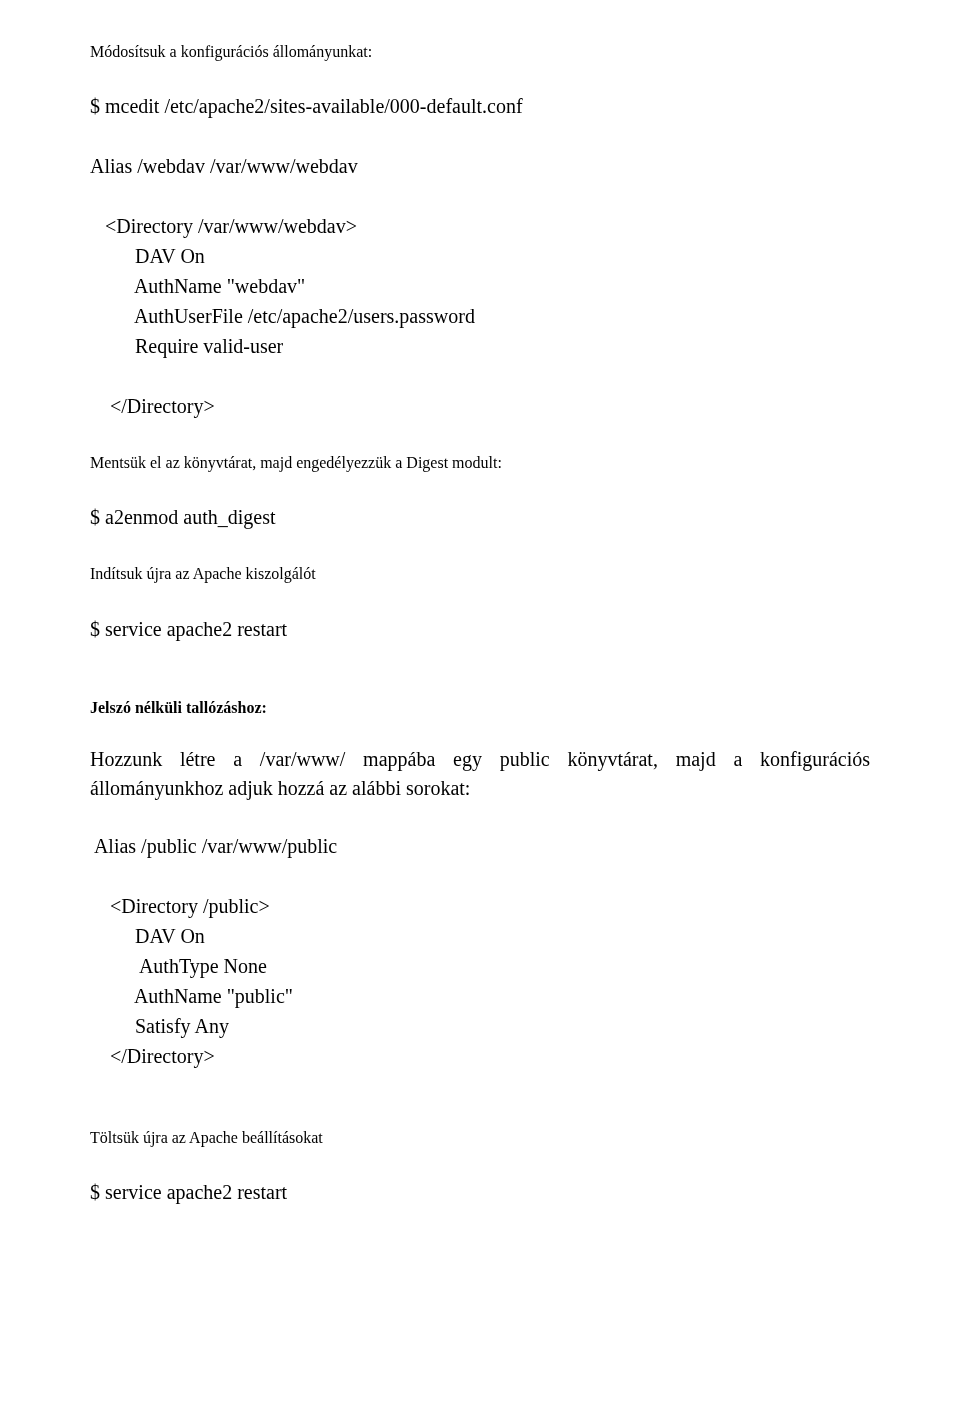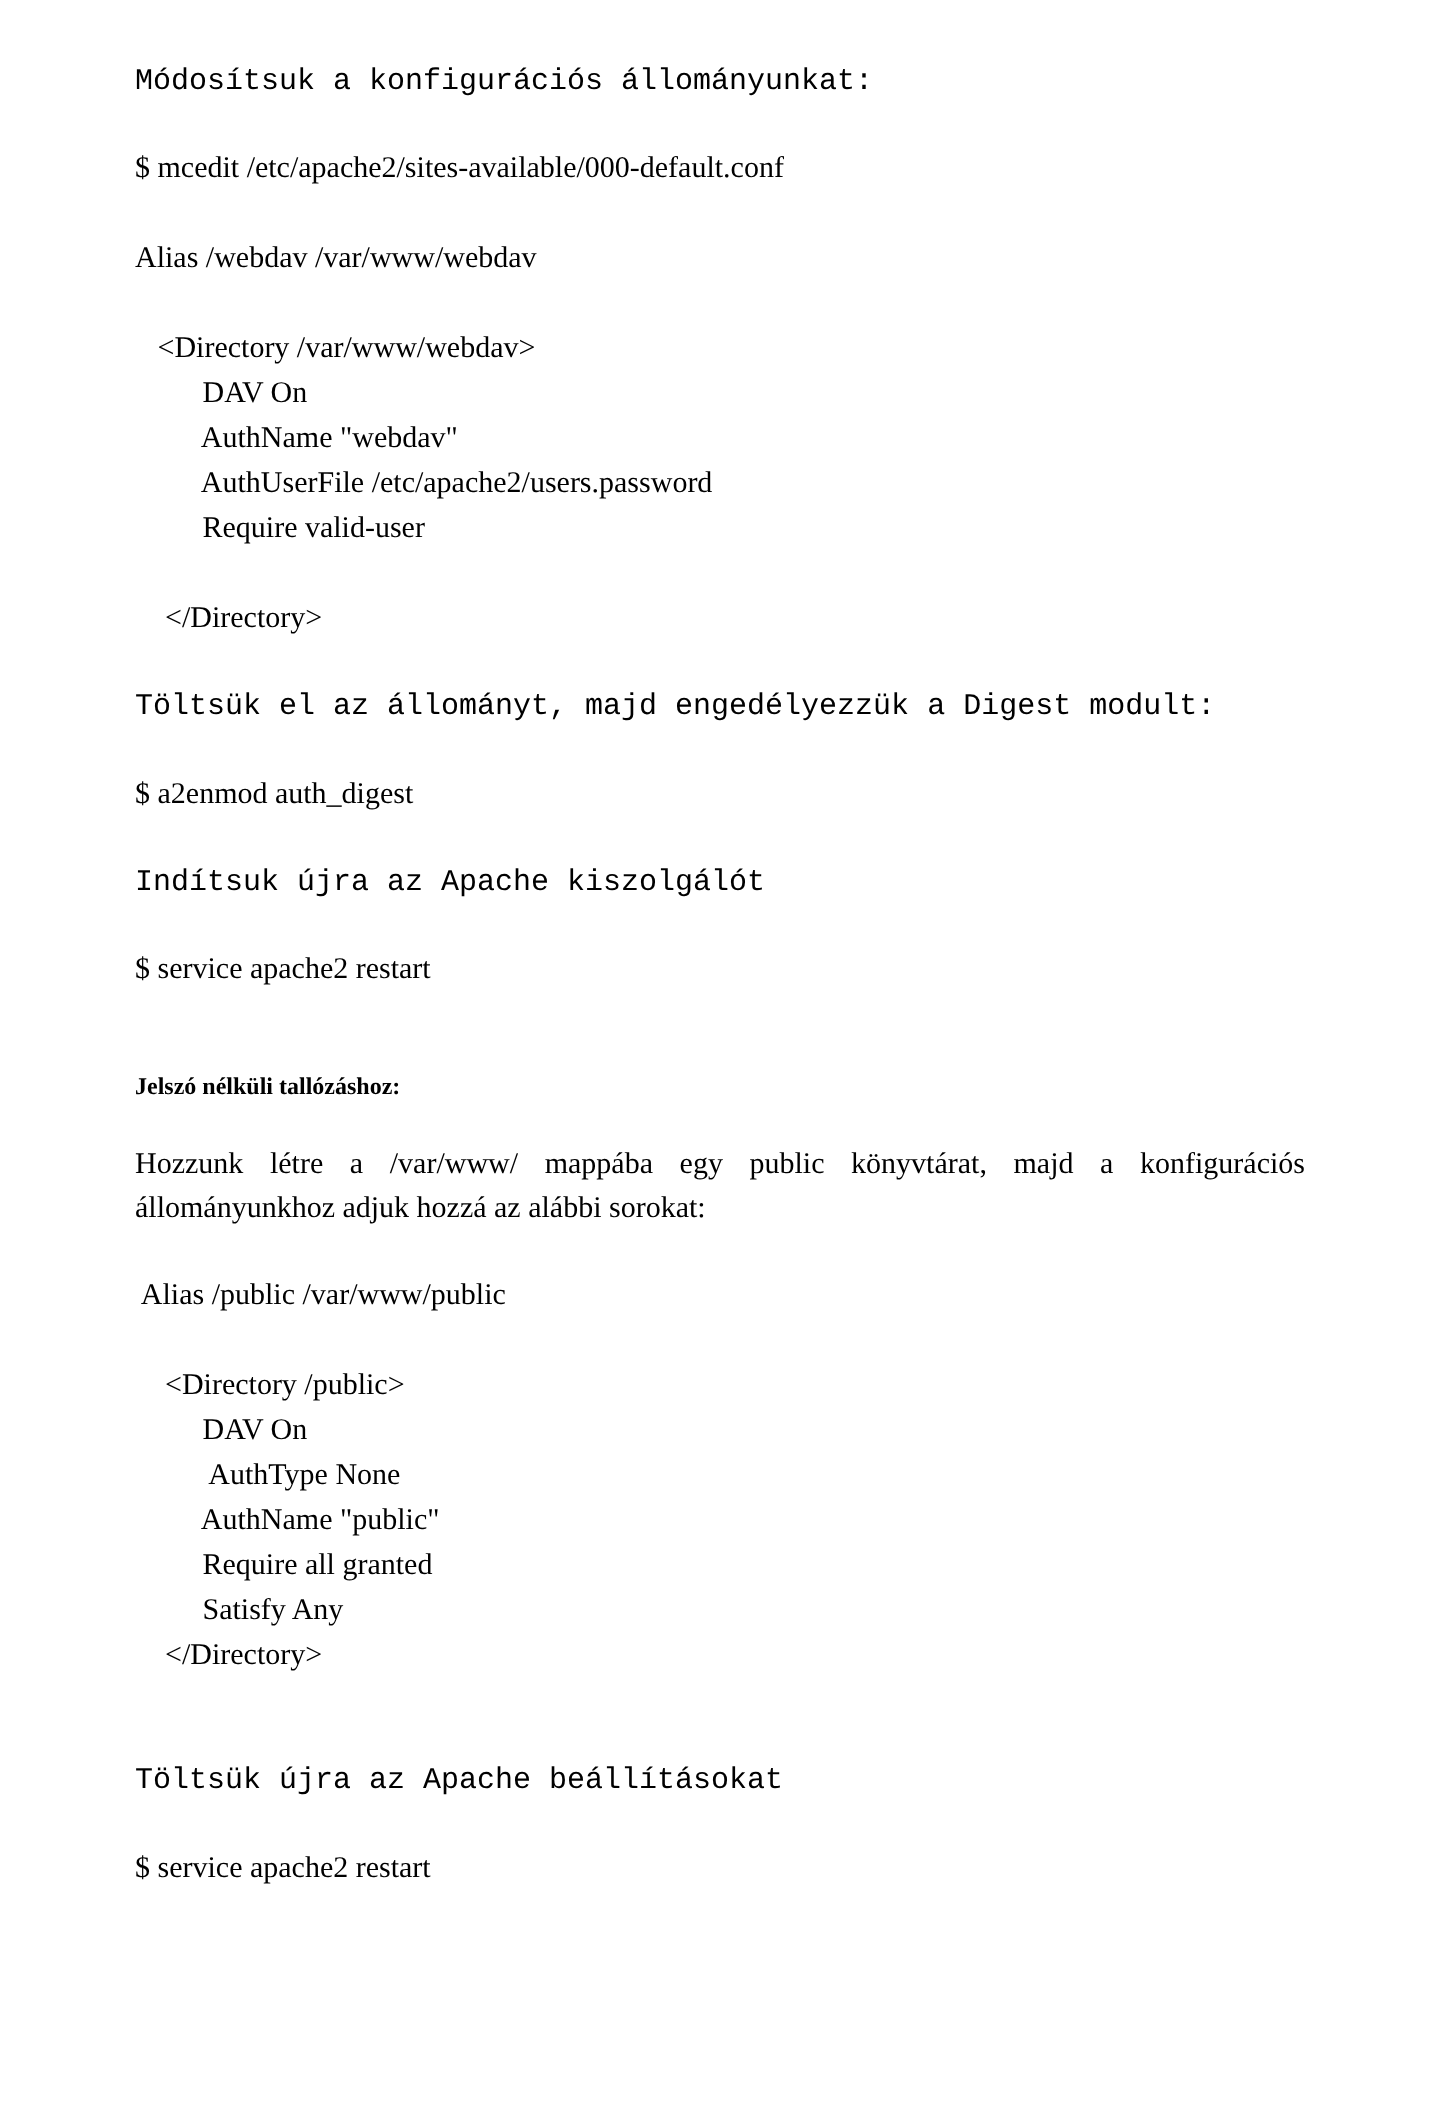--- a/index.html
+++ b/index.html
@@ -8,24 +8,23 @@
     background: #ffffff;
     font-family: "Times New Roman", Times, serif;
     color: #000000;
     width: 960px;
   }
   .page {
     padding: 40px 90px 60px 90px;
     box-sizing: border-box;
   }
   .para {
-    font-size: 20px;
+    font-size: 16px;
     line-height: 1.45;
     margin: 0 0 28px 0;
-    font-family: Liberation Mono, monospace;
   }
   .mono {
     font-family: Liberation Serif, serif;
     font-size: 20px;
     line-height: 1.5;
     margin: 0;
     white-space: pre;
   }
   .heading {
     font-size: 16px;
@@ -67,21 +66,21 @@
     <pre class="mono">         DAV On</pre>
     <pre class="mono">         AuthName "webdav"</pre>
     <pre class="mono">         AuthUserFile /etc/apache2/users.password</pre>
     <pre class="mono">         Require valid-user</pre>
   </div>
 
   <div class="block">
     <pre class="mono">    &lt;/Directory&gt;</pre>
   </div>
 
-  <p class="para">Töltsük el az állományt, majd engedélyezzük a Digest modult:</p>
+  <p class="para">Mentsük el az könyvtárat, majd engedélyezzük a Digest modult:</p>
 
   <div class="block">
     <pre class="mono">$ a2enmod auth_digest</pre>
   </div>
 
   <p class="para">Indítsuk újra az Apache kiszolgálót</p>
 
   <div class="block-lg">
     <pre class="mono">$ service apache2 restart</pre>
   </div>
@@ -92,21 +91,20 @@
 
   <div class="block">
     <pre class="mono"> Alias /public /var/www/public</pre>
   </div>
 
   <div class="block-lg">
     <pre class="mono">    &lt;Directory /public&gt;</pre>
     <pre class="mono">         DAV On</pre>
     <pre class="mono">          AuthType None</pre>
     <pre class="mono">         AuthName "public"</pre>
-    <pre class="mono">         Require all granted</pre>
     <pre class="mono">         Satisfy Any</pre>
     <pre class="mono">    &lt;/Directory&gt;</pre>
   </div>
 
   <p class="para">Töltsük újra az Apache beállításokat</p>
 
   <div>
     <pre class="mono">$ service apache2 restart</pre>
   </div>
 

